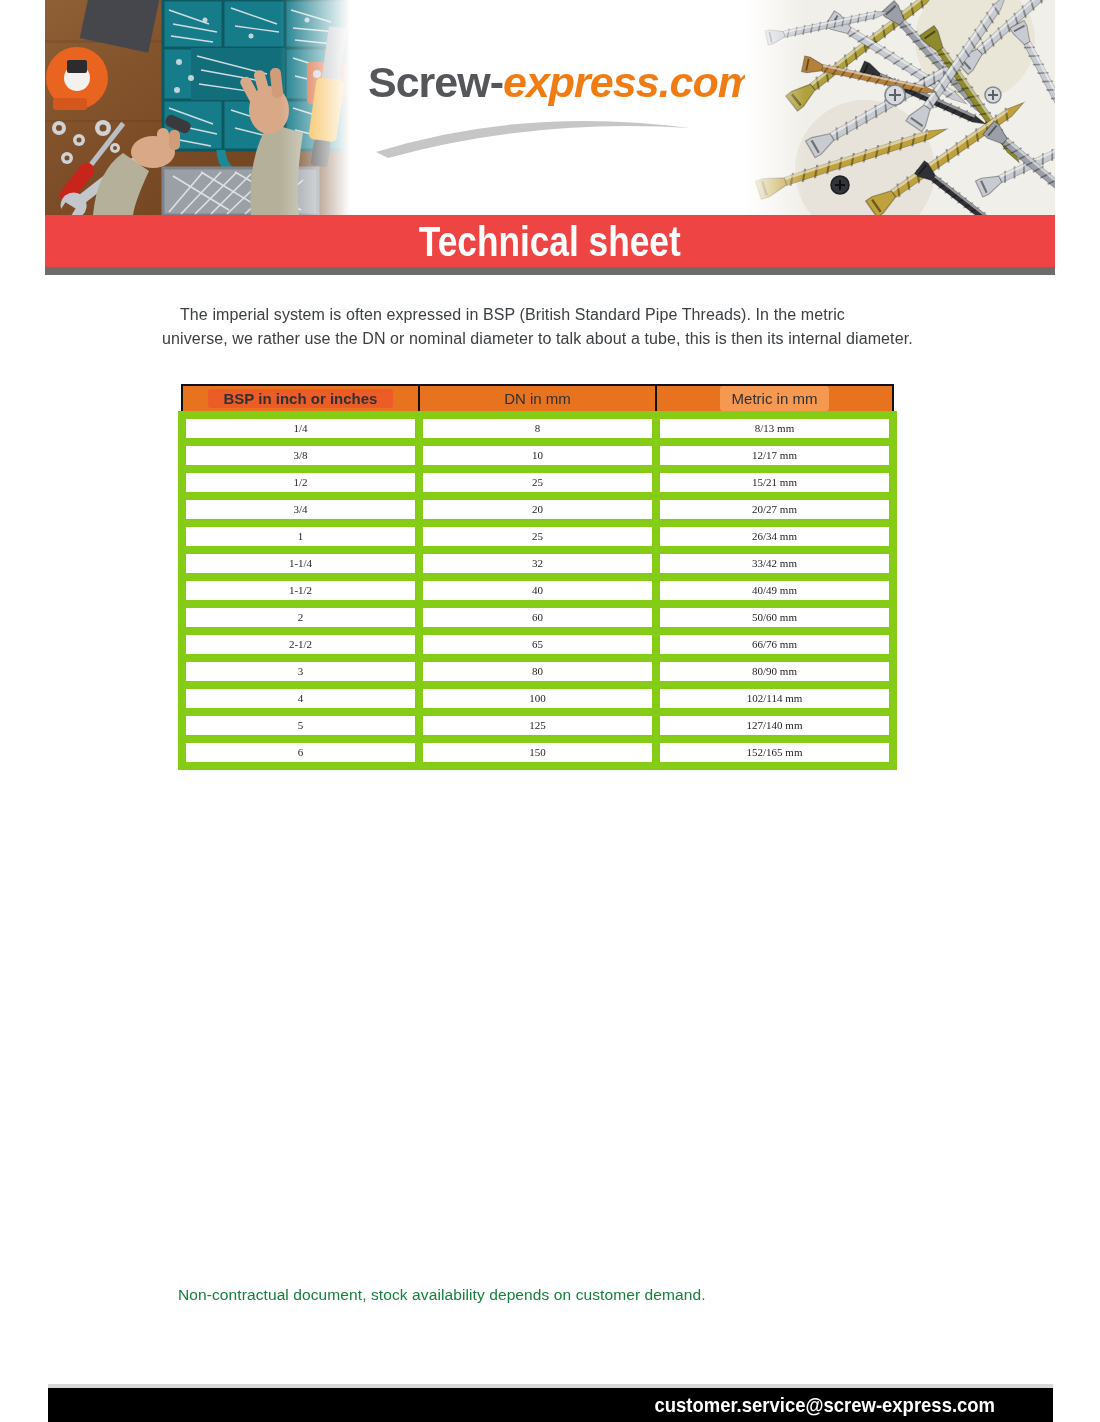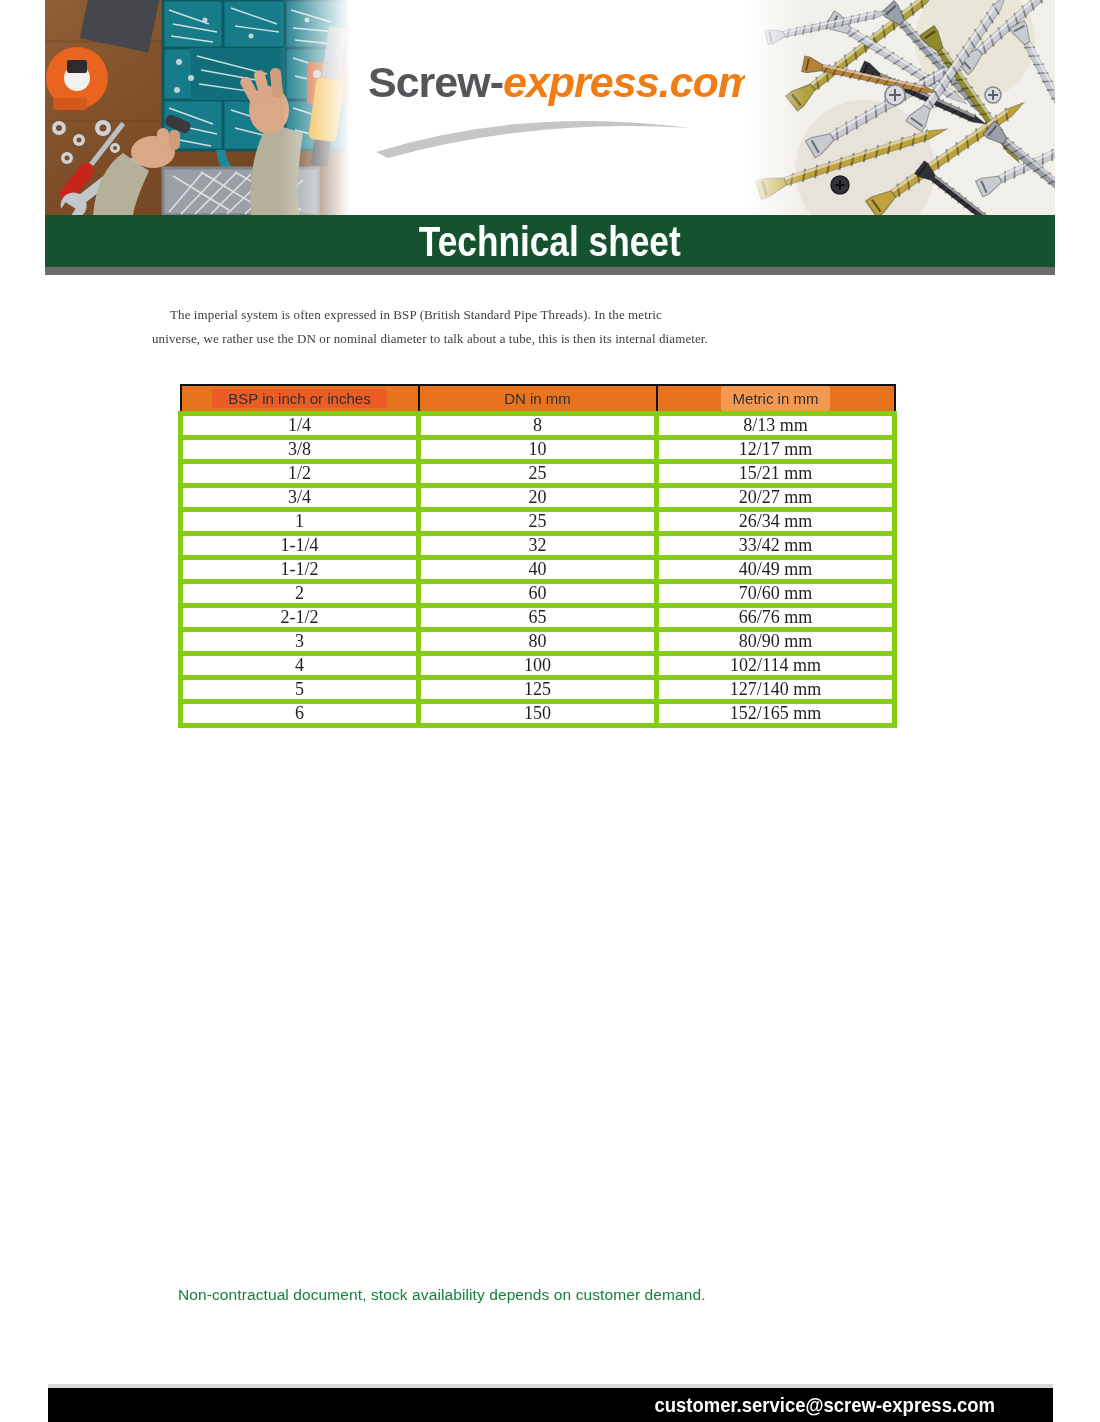--- a/index.html
+++ b/index.html
@@ -12,39 +12,39 @@
   .photo-right{left:745px;width:310px;}
   .photo svg{display:block;}
 
   .logo-block{position:absolute;left:368px;top:58px;width:370px;height:120px;}
   .logo-text{font-size:43px;font-weight:bold;letter-spacing:-1px;white-space:nowrap;}
   .logo-prefix{color:#55565a;}
   .logo-suffix{color:#f07c13;font-style:italic;}
   .logo-swoosh{position:absolute;left:6px;top:56px;}
 
   
-  .banner{position:absolute;left:45px;top:215px;width:1010px;height:52px;background:#14532d;
+  .banner{position:absolute;left:45px;top:215px;width:1010px;height:52px;background:#ef4444;
           display:flex;align-items:center;justify-content:center;}
   .banner-title{color:#ffffff;font-weight:bold;font-size:43px;letter-spacing:0px;
                 transform:scaleX(0.82);transform-origin:center;white-space:nowrap;}
   .gray-line{position:absolute;left:45px;top:267px;width:1010px;height:8px;background:#6c6c6c;}
 
   
-  .intro{position:absolute;left:152px;top:303px;width:760px;color:#3c4043;font-size:13px;
-         line-height:24px;letter-spacing:0.1px;font-family:Liberation Serif, serif;}
+  .intro{position:absolute;left:162px;top:303px;width:760px;color:#3c4043;font-size:16px;
+         line-height:24px;letter-spacing:0.1px;}
   .intro .l1{padding-left:18px;}
 
   
   .conv-table{position:absolute;left:178px;top:384px;width:719px;border-collapse:collapse;
               table-layout:fixed;}
   .conv-table th{background:#e8731f;color:#2f3133;font-weight:normal;font-size:15px;
                  border:2px solid #111;padding:2px 0;height:21px;}
-  .conv-table td{font-family:"Liberation Serif",serif;font-size:18px;color:#1d1f21;
-                 text-align:center;border:5px solid #84cc16;padding:0;height:19px;line-height:19px;}
-  .hl-red{background:rgba(236,73,46,0.55);border-radius:3px;padding:1px 16px;}
+  .conv-table td{font-family:"Liberation Serif",serif;font-size:11px;color:#1d1f21;
+                 text-align:center;border:8px solid #84cc16;padding:0;height:19px;line-height:19px;}
+  .hl-red{background:rgba(236,73,46,0.55);border-radius:3px;padding:1px 16px;font-weight:bold;}
   .hl-amber{background:rgba(255,183,120,0.55);border-radius:3px;padding:4px 12px;}
   .hl-none{padding:1px 4px;}
 
   
   .note{position:absolute;left:178px;top:1286px;color:#15803d;font-size:15.5px;letter-spacing:0.1px;}
 
   
   .footer-strip{position:absolute;left:48px;top:1384px;width:1005px;height:4px;background:#d8d8d8;}
   .footer-bar{position:absolute;left:48px;top:1388px;width:1005px;height:34px;background:#000000;
               display:flex;align-items:center;justify-content:flex-end;padding-right:58px;
@@ -285,21 +285,21 @@
           <td>33/42 mm</td>
         </tr>
         <tr>
           <td>1-1/2</td>
           <td>40</td>
           <td>40/49 mm</td>
         </tr>
         <tr>
           <td>2</td>
           <td>60</td>
-          <td>70/60 mm</td>
+          <td>50/60 mm</td>
         </tr>
         <tr>
           <td>2-1/2</td>
           <td>65</td>
           <td>66/76 mm</td>
         </tr>
         <tr>
           <td>3</td>
           <td>80</td>
           <td>80/90 mm</td>

